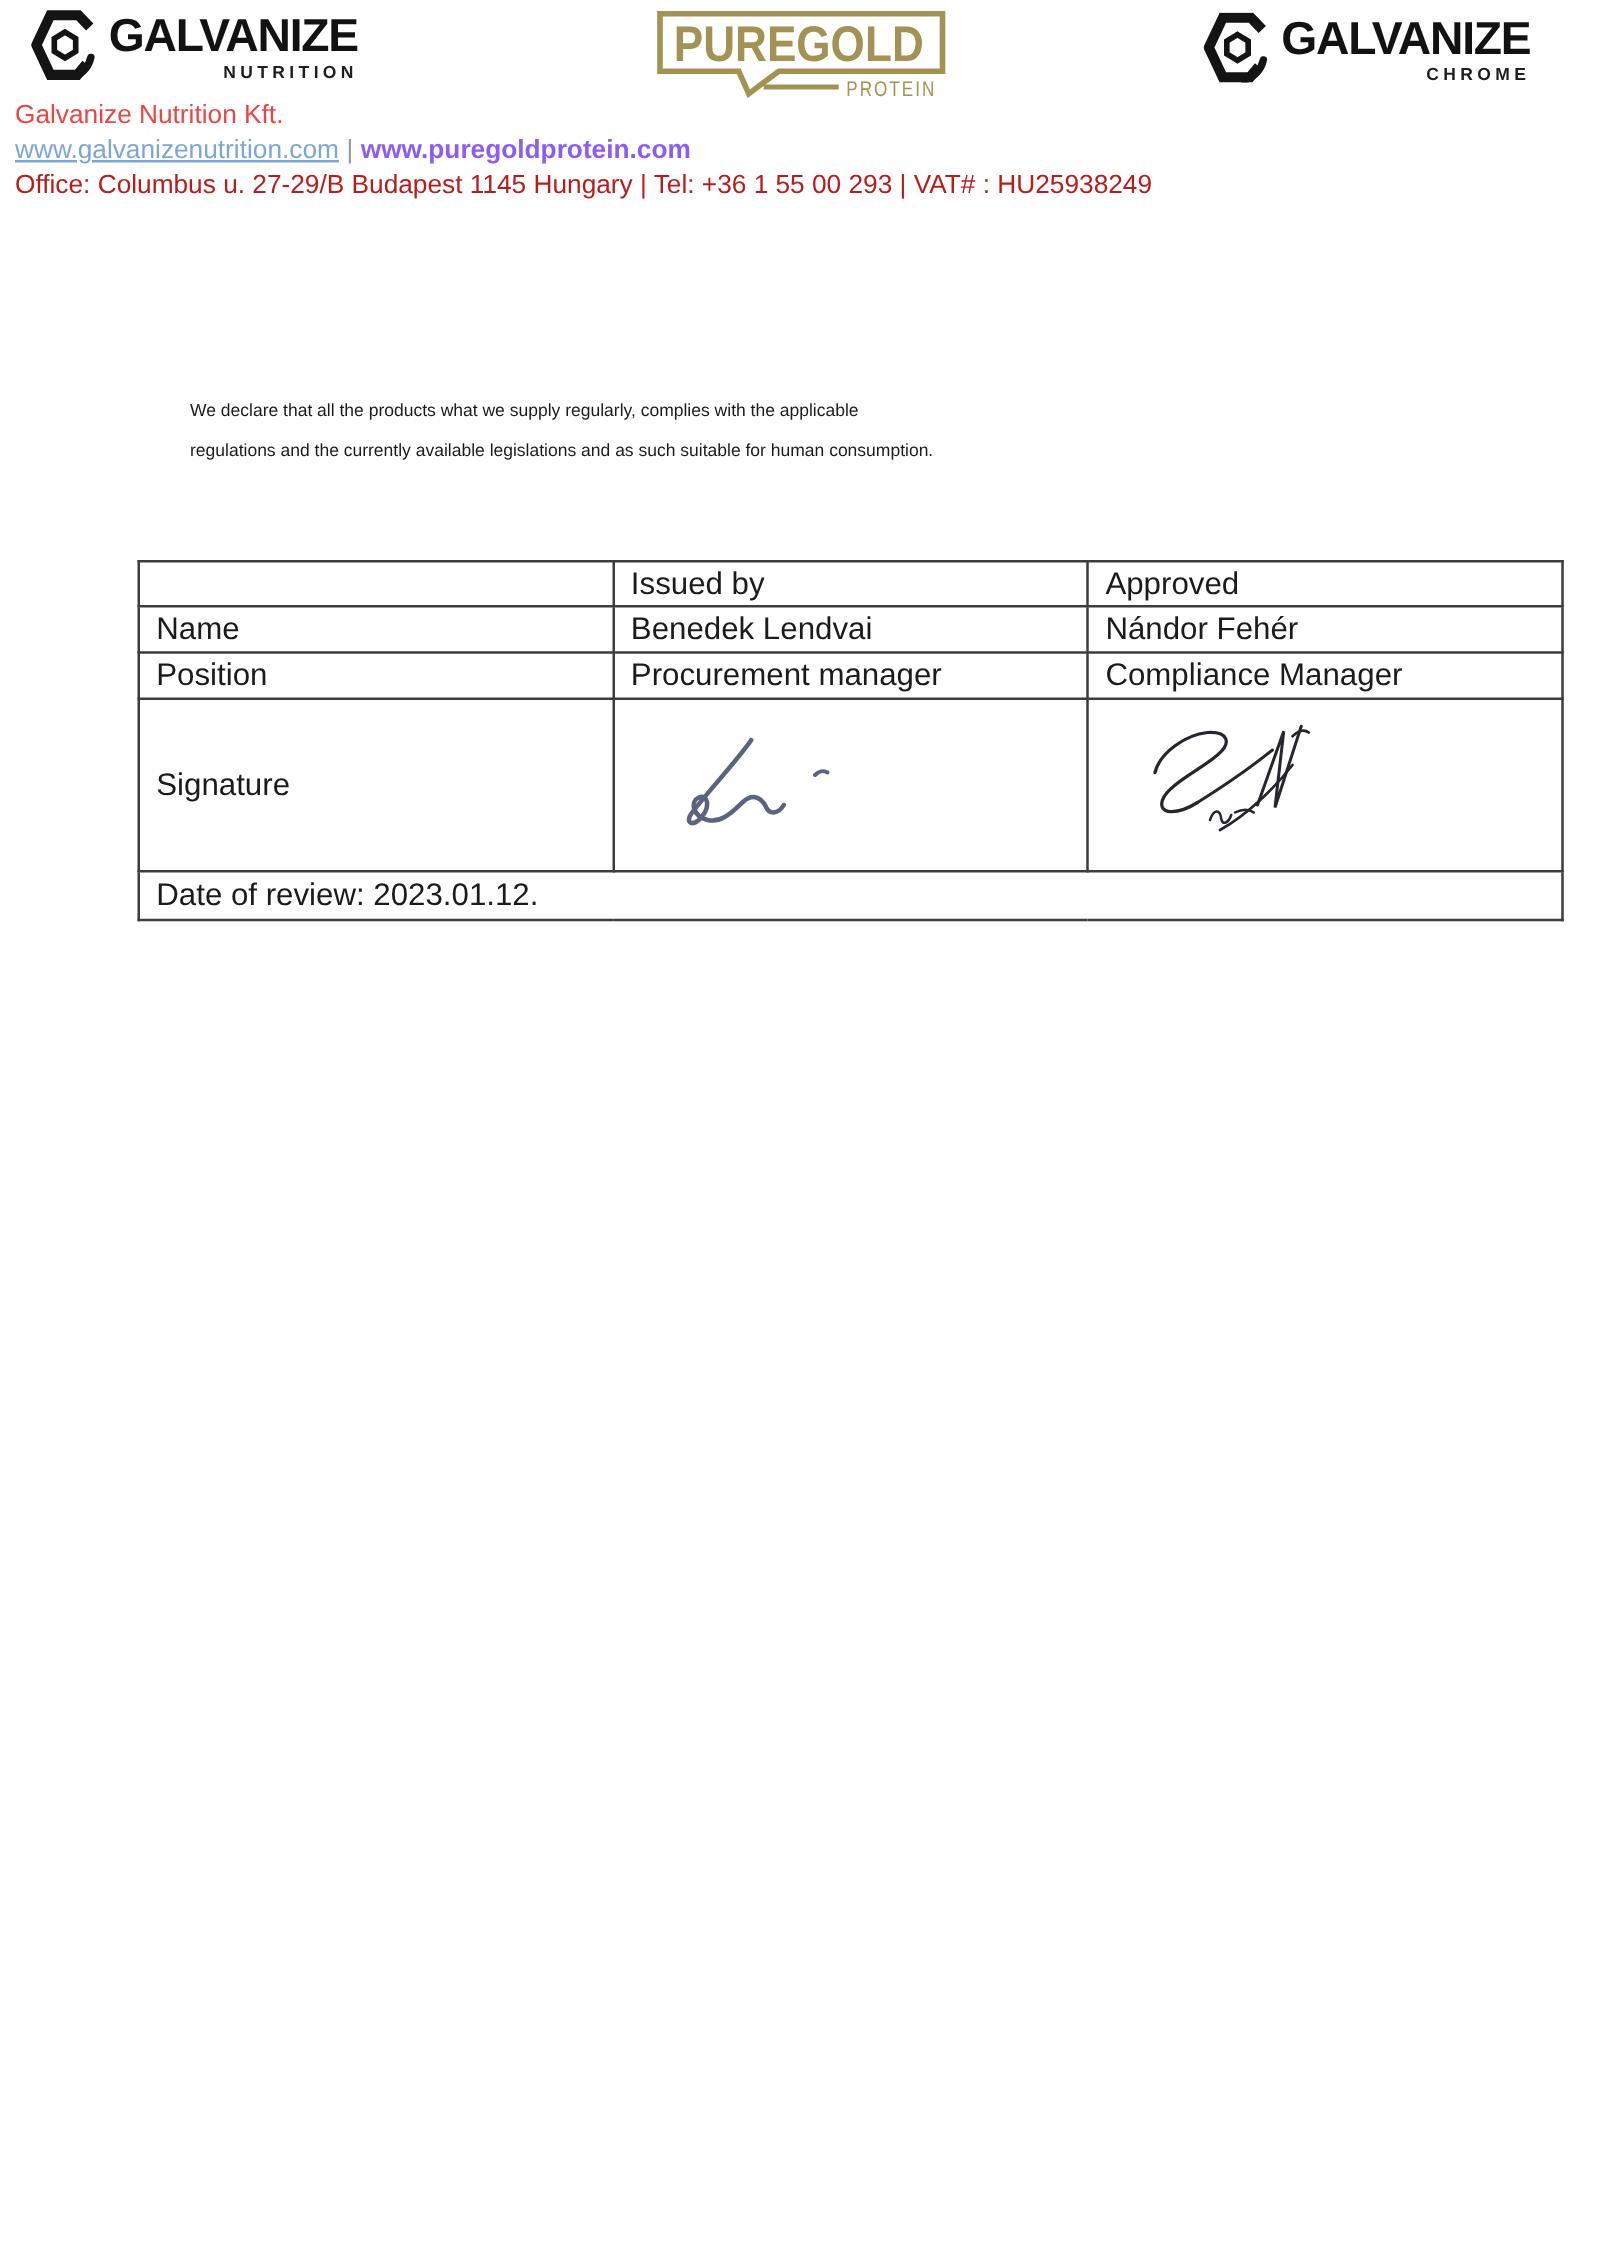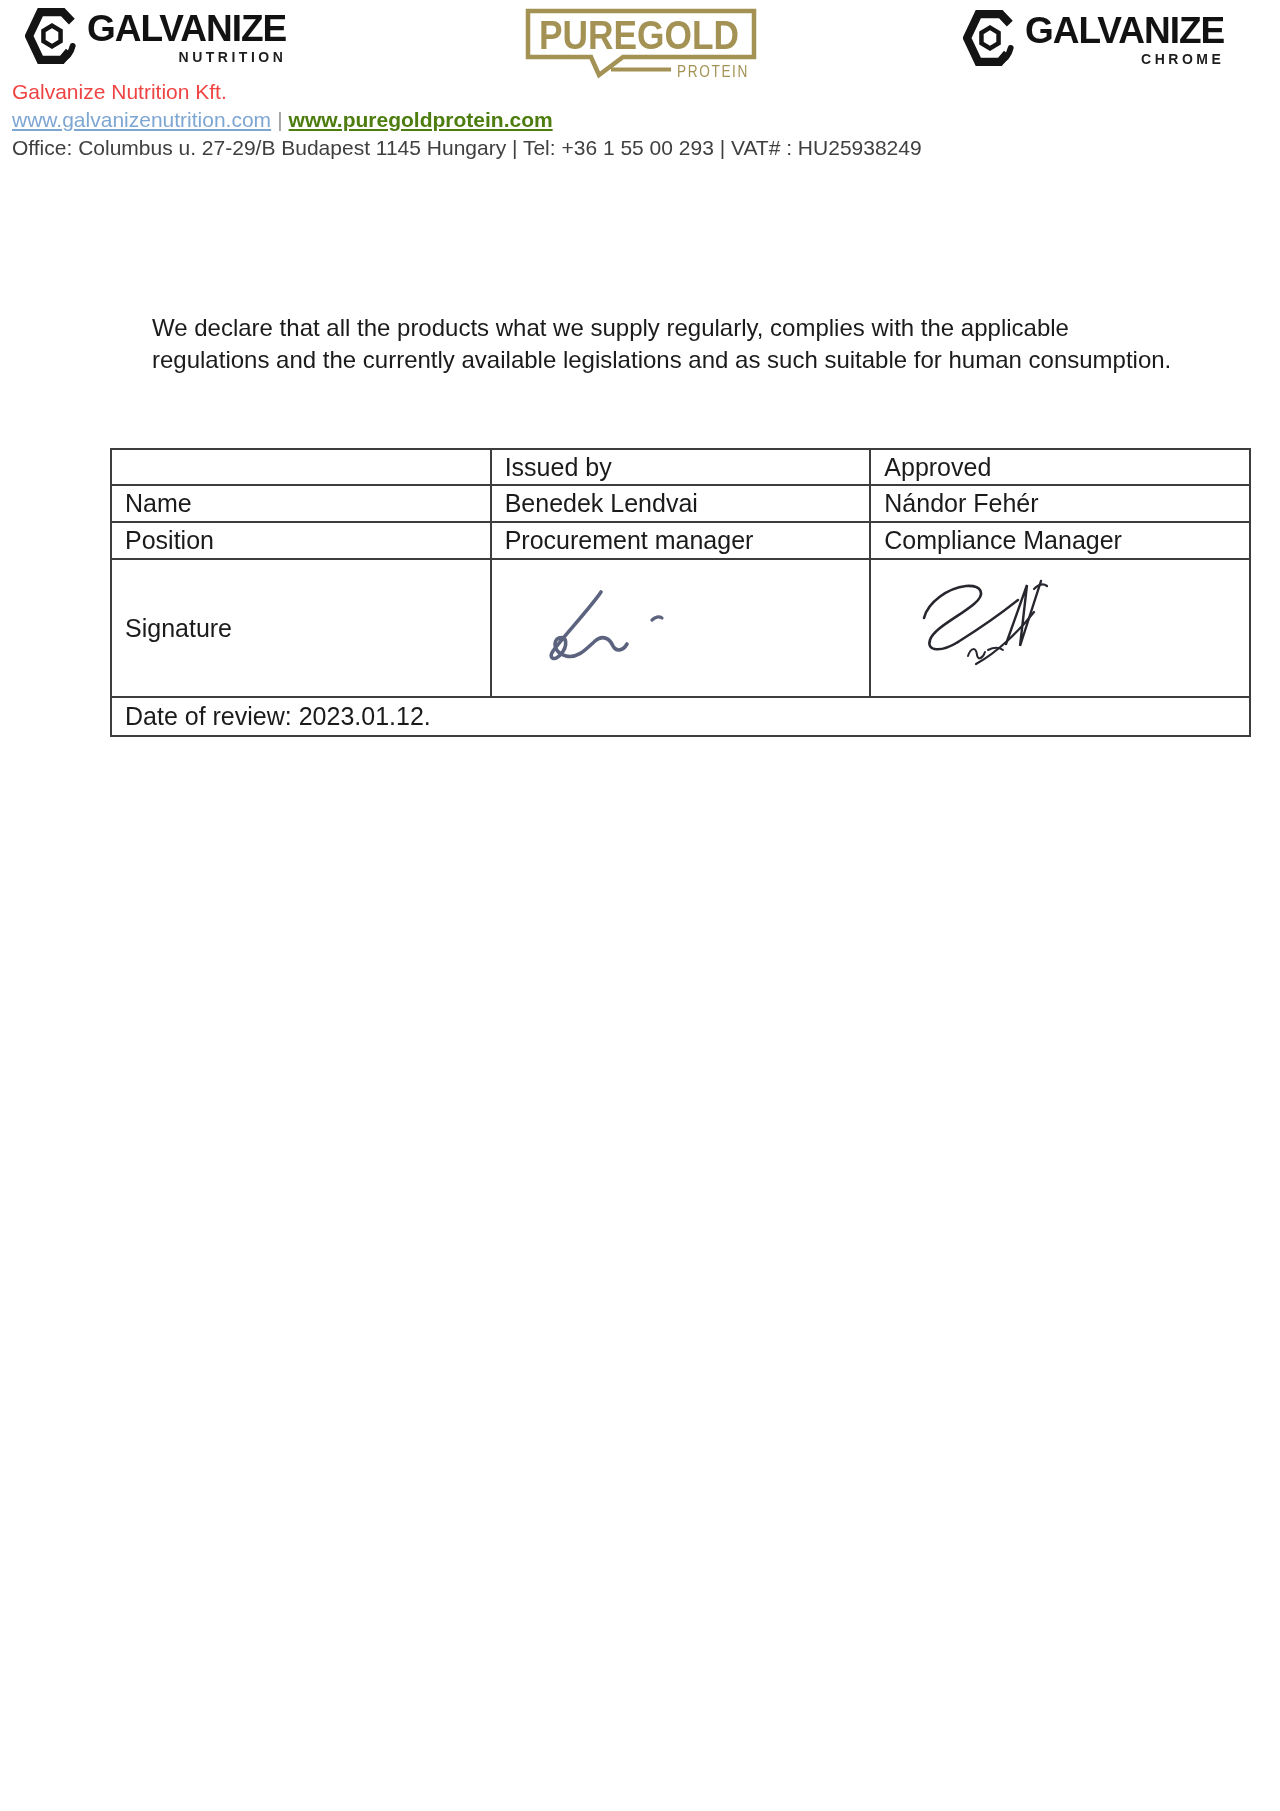--- a/index.html
+++ b/index.html
@@ -14,25 +14,25 @@
   .brandmain{font-size:37px;font-weight:800;letter-spacing:-1px;color:#121212;line-height:1;}
   .brandsub{font-size:14px;font-weight:700;letter-spacing:3.5px;color:#1e1e1e;line-height:1;margin-top:3px;text-align:center;}
   .logo-center{position:absolute;left:525px;top:8px;width:232px;height:74px;}
 
   
   .hdr{position:absolute;left:12px;top:78px;font-size:21px;line-height:27px;}
   .hdr .company{color:#ef4444;}
   .hdr .links{margin-top:1px;}
   .hdr .sep{color:#9a9a9a;padding:0 6px;}
   a.link1{color:#7ea6d3;text-decoration:underline;cursor:pointer;}
-  a.link2{color:#4d7c0f;text-decoration:underline;font-weight:600;cursor:pointer;}
-  .hdr .office{color:#404040;margin-top:1px;}
+  a.link2{color:#8b5cf6;font-weight:600;cursor:pointer;}
+  .hdr .office{color:#b91c1c;margin-top:1px;}
 
   
-  .decl{position:absolute;left:152px;top:312px;font-size:24px;line-height:32px;color:#1b1b1b;}
+  .decl{position:absolute;left:152px;top:312px;font-size:14px;line-height:32px;color:#1b1b1b;}
 
   
   .tblwrap{position:absolute;left:110px;top:448px;}
   table.doc{border-collapse:collapse;table-layout:fixed;width:1141px;font-size:25px;color:#1b1b1b;}
   table.doc td{border:2px solid #3d3d3d;padding:2px 13px;vertical-align:middle;overflow:hidden;}
   tr.r-head td{height:30px;}
   tr.r-name td{height:31px;}
   tr.r-pos td{height:31px;}
   tr.r-sig td{height:132px;}
   tr.r-date td{height:33px;}

